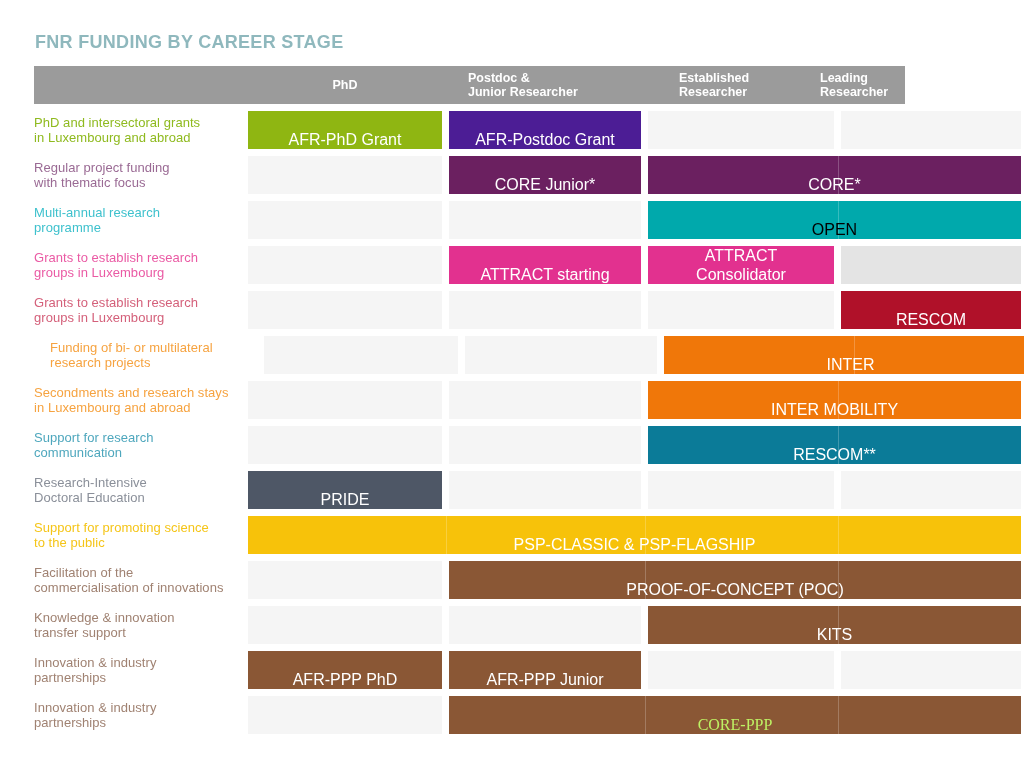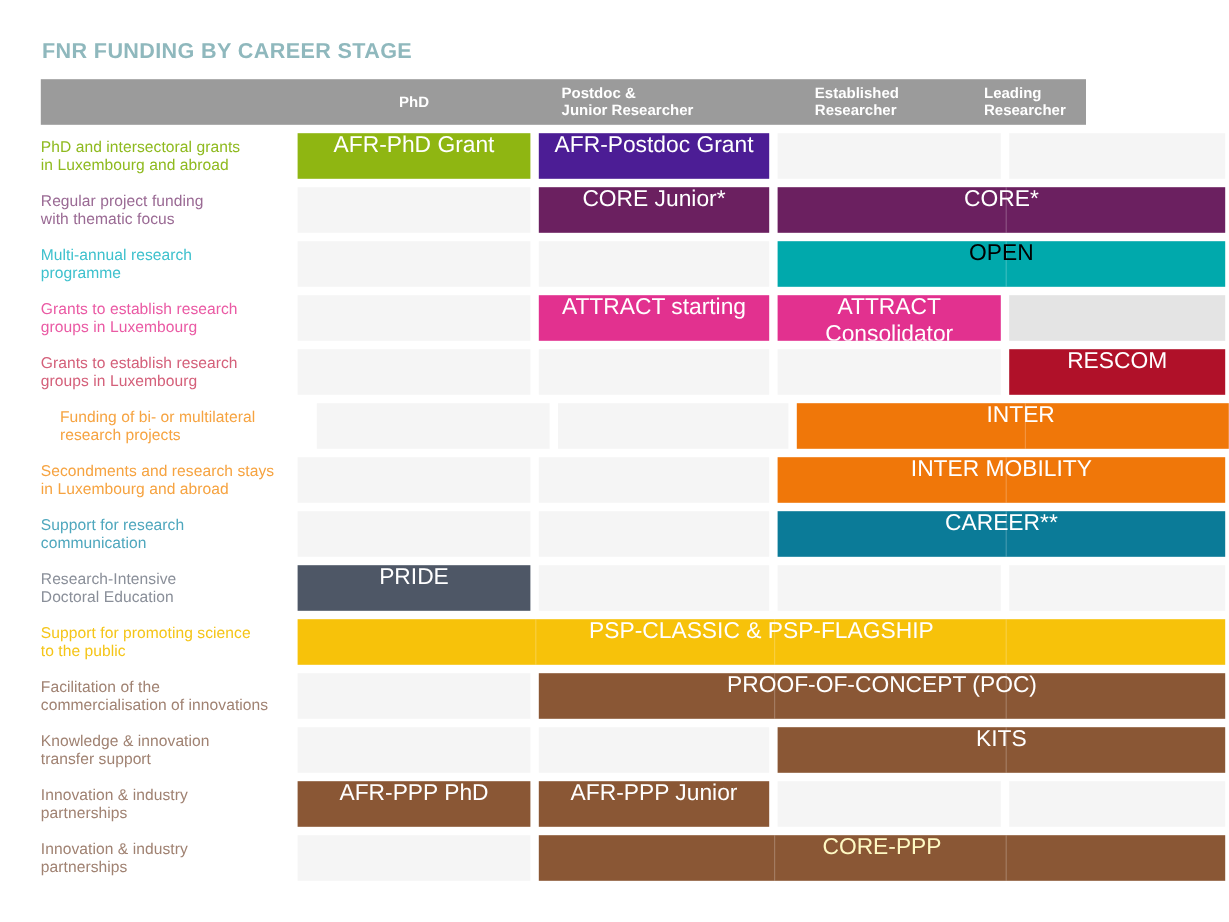--- a/index.html
+++ b/index.html
@@ -77,24 +77,24 @@
   .cells{
     flex:1 1 auto;
     display:flex;
     position:relative;
     height:100%;
   }
   .cell{
     height:100%;
     box-sizing:border-box;
     display:flex;
-    align-items:flex-start;
+    align-items:flex-end;
     justify-content:center;
     text-align:center;
-    font-size:19px;
+    font-size:16px;
     line-height:1.15;
     white-space:pre-line;
     color:#ffffff;
     margin-right:7px;
     overflow:hidden;
   }
   .cell:last-child{ margin-right:0; }
   .cell.empty-light{ background:#f5f5f5; }
   .cell.empty-dark{ background:#e4e4e4; }
   .cell.filled{ }
@@ -199,21 +199,21 @@
           <div class="cell empty-light" style="flex: 0 0 192px;"></div>
           <div class="cell filled span2" style="background: rgb(240, 119, 9); color: rgb(255, 255, 255); flex: 0 0 373px;"><div class="seps"><div class="sep" style="left: 190px;"></div></div><span class="lbl">INTER MOBILITY</span></div>
         </div>
       </div>
       <div class="row">
         <div class="row-label" style="color: rgb(78, 167, 189);">Support for research
 communication</div>
         <div class="cells">
           <div class="cell empty-light" style="flex: 0 0 194px;"></div>
           <div class="cell empty-light" style="flex: 0 0 192px;"></div>
-          <div class="cell filled span2" style="background: rgb(11, 123, 152); color: rgb(255, 255, 255); flex: 0 0 373px;"><div class="seps"><div class="sep" style="left: 190px;"></div></div><span class="lbl">CAREER**</span></div>
+          <div class="cell filled span2" style="background: rgb(11, 123, 152); color: rgb(255, 255, 255); flex: 0 0 373px;"><div class="seps"><div class="sep" style="left: 190px;"></div></div><span class="lbl">RESCOM**</span></div>
         </div>
       </div>
       <div class="row">
         <div class="row-label" style="color: rgb(138, 143, 153);">Research-Intensive
 Doctoral Education</div>
         <div class="cells">
           <div class="cell filled" style="background: rgb(78, 87, 102); color: rgb(255, 255, 255); flex: 0 0 194px;"><span class="lbl">PRIDE</span></div>
           <div class="cell empty-light" style="flex: 0 0 192px;"></div>
           <div class="cell empty-light" style="flex: 0 0 186px;"></div>
           <div class="cell empty-light" style="flex: 0 0 180px;"></div>
@@ -251,18 +251,18 @@
           <div class="cell filled" style="background: rgb(138, 87, 53); color: rgb(255, 255, 255); flex: 0 0 192px;"><span class="lbl">AFR-PPP Junior</span></div>
           <div class="cell empty-light" style="flex: 0 0 186px;"></div>
           <div class="cell empty-light" style="flex: 0 0 180px;"></div>
         </div>
       </div>
       <div class="row">
         <div class="row-label" style="color: rgb(160, 130, 114);">Innovation &amp; industry
 partnerships</div>
         <div class="cells">
           <div class="cell empty-light" style="flex: 0 0 194px;"></div>
-          <div class="cell filled span3" style="background: rgb(138, 87, 53); color: #fef9c3; flex: 0 0 572px;"><div class="seps"><div class="sep" style="left: 196px;"></div><div class="sep" style="left: 389px;"></div></div><span class="lbl">CORE-PPP</span></div>
+          <div class="cell filled span3" style="background: rgb(138, 87, 53); color: #bef264; flex: 0 0 572px; font-family: Liberation Serif, serif;"><div class="seps"><div class="sep" style="left: 196px;"></div><div class="sep" style="left: 389px;"></div></div><span class="lbl">CORE-PPP</span></div>
         </div>
       </div>
     </div>
 
 </div>
 
 </body></html>

